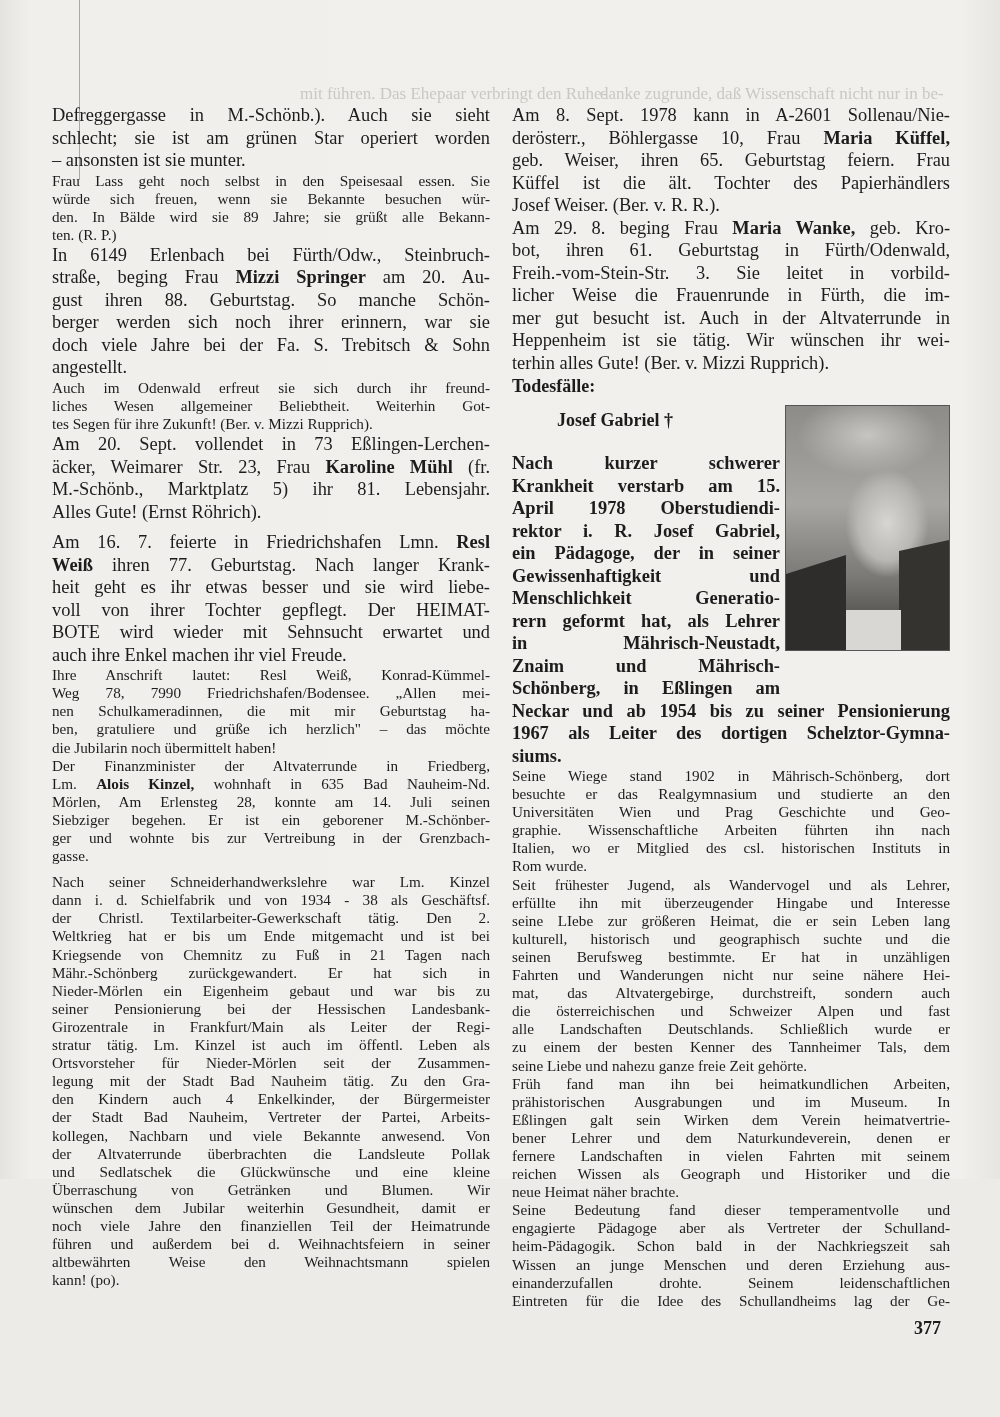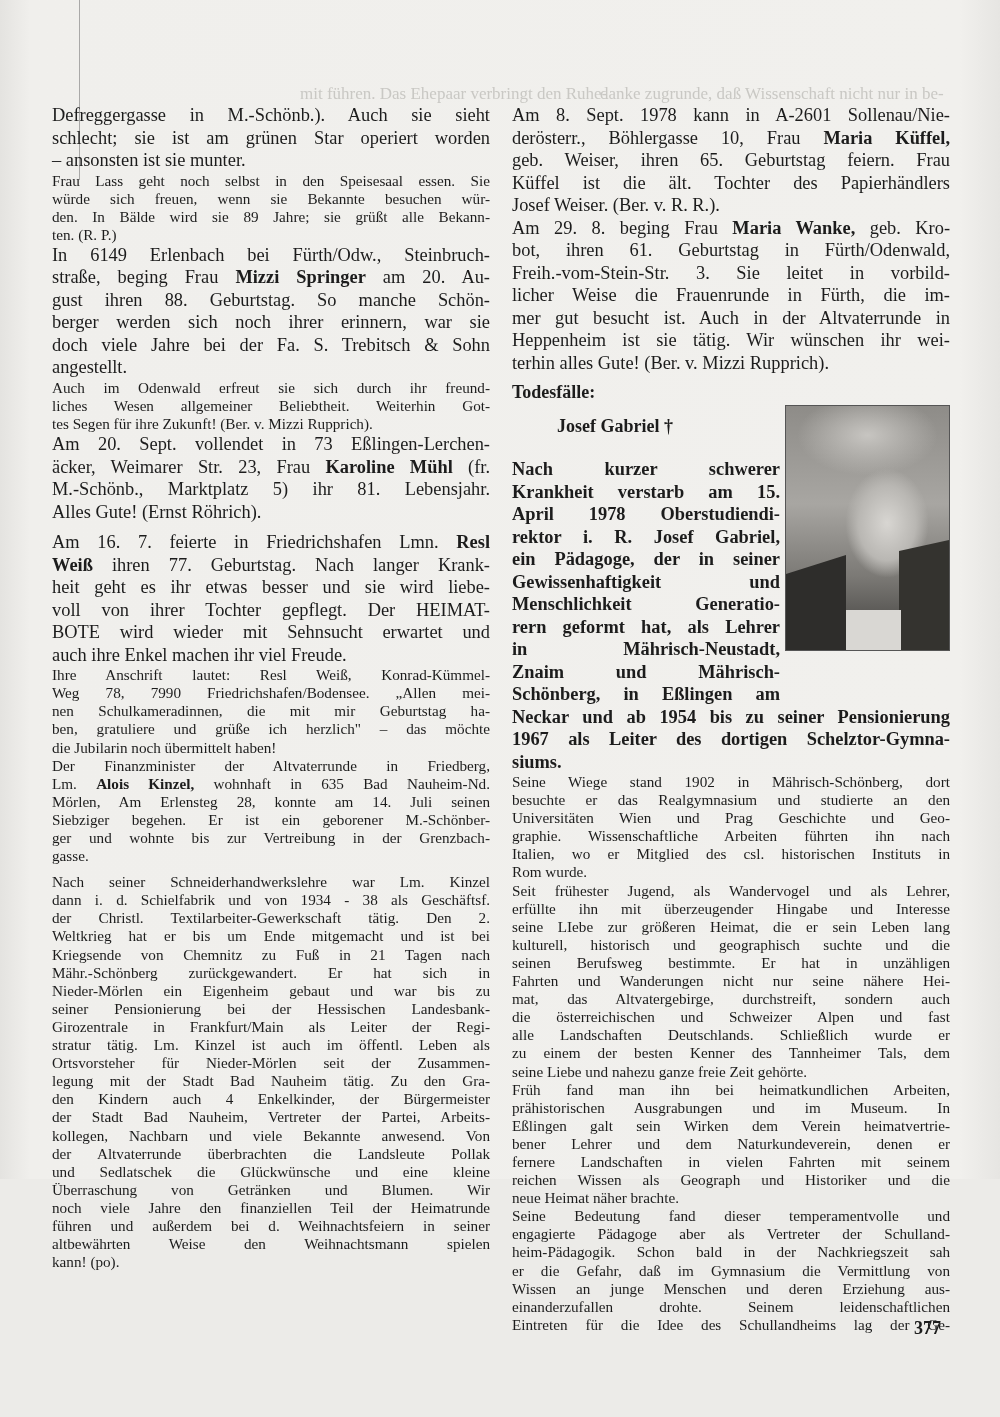--- a/index.html
+++ b/index.html
@@ -125,20 +125,21 @@
         <span class="line small">Girozentrale in Frankfurt/Main als Leiter der Regi-</span>
         <span class="line small">stratur tätig. Lm. Kinzel ist auch im öffentl. Leben als</span>
         <span class="line small">Ortsvorsteher für Nieder-Mörlen seit der Zusammen-</span>
         <span class="line small">legung mit der Stadt Bad Nauheim tätig. Zu den Gra-</span>
         <span class="line small">den Kindern auch 4 Enkelkinder, der Bürgermeister</span>
         <span class="line small">der Stadt Bad Nauheim, Vertreter der Partei, Arbeits-</span>
         <span class="line small">kollegen, Nachbarn und viele Bekannte anwesend. Von</span>
         <span class="line small">der Altvaterrunde überbrachten die Landsleute Pollak</span>
         <span class="line small">und Sedlatschek die Glückwünsche und eine kleine</span>
         <span class="line small">Überraschung von Getränken und Blumen. Wir</span>
+        <span class="line small">wünschen dem Jubilar weiterhin Gesundheit, damit er</span>
         <span class="line small">noch viele Jahre den finanziellen Teil der Heimatrunde</span>
         <span class="line small">führen und außerdem bei d. Weihnachtsfeiern in seiner</span>
         <span class="line small">altbewährten Weise den Weihnachtsmann spielen</span>
         <span class="line small last">kann! (po).</span>
       </div>
     </div>
 
   <div class="col col-right" id="col-right">
     <div id="right-blocks">
         <div>
@@ -149,21 +150,21 @@
           <span class="line big last">Josef Weiser. (Ber. v. R. R.).</span>
           <span class="line big">Am 29. 8. beging Frau <b>Maria Wanke,</b> geb. Kro-</span>
           <span class="line big">bot, ihren 61. Geburtstag in Fürth/Odenwald,</span>
           <span class="line big">Freih.-vom-Stein-Str. 3. Sie leitet in vorbild-</span>
           <span class="line big">licher Weise die Frauenrunde in Fürth, die im-</span>
           <span class="line big">mer gut besucht ist. Auch in der Altvaterrunde in</span>
           <span class="line big">Heppenheim ist sie tätig. Wir wünschen ihr wei-</span>
           <span class="line big last">terhin alles Gute! (Ber. v. Mizzi Rupprich).</span>
         </div>
       </div>
-    <div class="heading" style="margin-top:6px;">Todesfälle:</div>
+    <div class="heading" style="">Todesfälle:</div>
     <div class="heading" style="margin-top:10px;margin-left:45px;">Josef Gabriel †</div>
     <div id="obit-narrow" style="width:268px;margin-top:20px;">
         <span class="line big bold-block">Nach kurzer schwerer</span>
         <span class="line big bold-block">Krankheit verstarb am 15.</span>
         <span class="line big bold-block">April 1978 Oberstudiendi-</span>
         <span class="line big bold-block">rektor i. R. Josef Gabriel,</span>
         <span class="line big bold-block">ein Pädagoge, der in seiner</span>
         <span class="line big bold-block">Gewissenhaftigkeit und</span>
         <span class="line big bold-block">Menschlichkeit Generatio-</span>
         <span class="line big bold-block">rern geformt hat, als Lehrer</span>
@@ -197,21 +198,20 @@
         <span class="line small">Früh fand man ihn bei heimatkundlichen Arbeiten,</span>
         <span class="line small">prähistorischen Ausgrabungen und im Museum. In</span>
         <span class="line small">Eßlingen galt sein Wirken dem Verein heimatvertrie-</span>
         <span class="line small">bener Lehrer und dem Naturkundeverein, denen er</span>
         <span class="line small">fernere Landschaften in vielen Fahrten mit seinem</span>
         <span class="line small">reichen Wissen als Geograph und Historiker und die</span>
         <span class="line small last">neue Heimat näher brachte.</span>
         <span class="line small">Seine Bedeutung fand dieser temperamentvolle und</span>
         <span class="line small">engagierte Pädagoge aber als Vertreter der Schulland-</span>
         <span class="line small">heim-Pädagogik. Schon bald in der Nachkriegszeit sah</span>
-        <span class="line small">er die Gefahr, daß im Gymnasium die Vermittlung von</span>
         <span class="line small">Wissen an junge Menschen und deren Erziehung aus-</span>
         <span class="line small">einanderzufallen drohte. Seinem leidenschaftlichen</span>
         <span class="line small">Eintreten für die Idee des Schullandheims lag der Ge-</span>
       </div>
   </div>
 
   <div class="photo" aria-label="portrait-photo-josef-gabriel">
     <div class="coat-l"></div>
     <div class="coat-r"></div>
     <div class="collar"></div>

